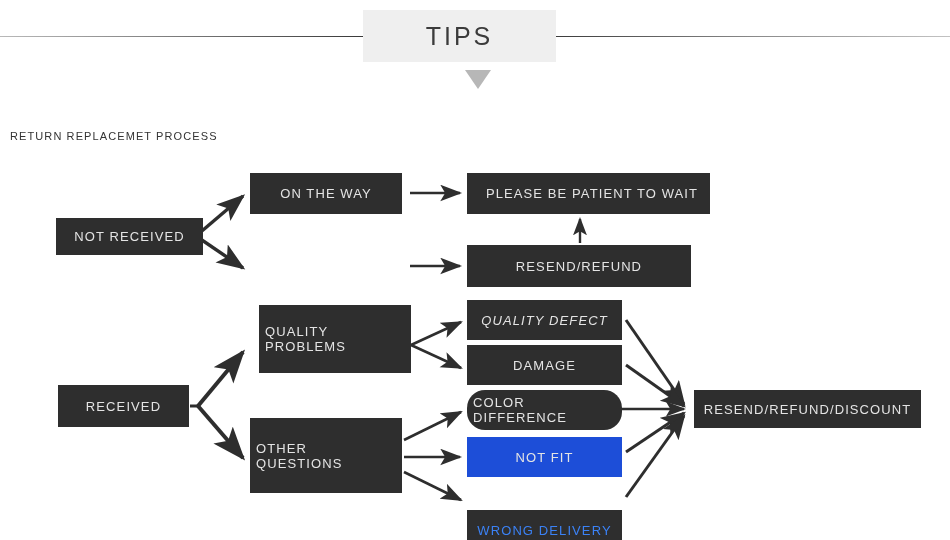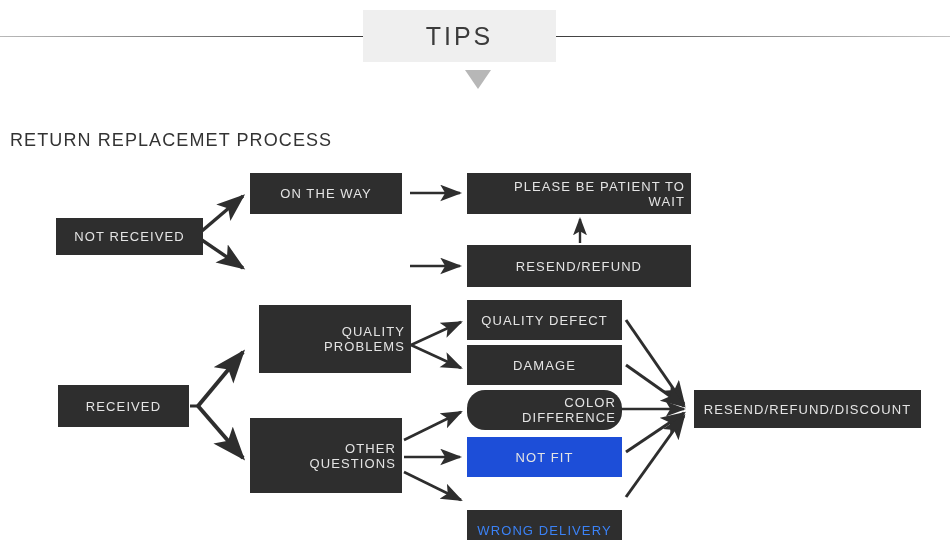--- a/index.html
+++ b/index.html
@@ -52,34 +52,34 @@
     border-left: 13px solid transparent;
     border-right: 13px solid transparent;
     border-top: 19px solid #b7b7b7;
   }
 
   
   .section-title {
     position: absolute;
     left: 10px;
     top: 130px;
-    font-size: 18px;
+    font-size: 11px;
     letter-spacing: 1.1px;
     color: #333333;
   }
 
   
   .node {
     position: absolute;
     background: #2e2e2e;
     color: #e4e4e4;
     display: flex;
     align-items: center;
     justify-content: center;
-    text-align: right;
+    text-align: left;
     font-size: 13px;
     letter-spacing: 1.1px;
     box-sizing: border-box;
     padding: 0 6px;
     z-index: 2;
   }
 
   
   #connectors {
     position: absolute;
@@ -173,25 +173,25 @@
     <g>
       <path d="M626,452 L684,413" stroke="#2e2e2e" stroke-width="3" fill="none" marker-end="url(#ah)"></path>
     </g>
     <g>
       <path d="M626,497 L684,416" stroke="#2e2e2e" stroke-width="3" fill="none" marker-end="url(#ah)"></path>
     </g>
   </svg>
 
   <div class="node" style="left: 56px; top: 218px; width: 147px; height: 37px; background: rgb(46, 46, 46); color: rgb(228, 228, 228);">NOT RECEIVED</div>
   <div class="node" style="left: 250px; top: 173px; width: 152px; height: 41px; background: rgb(46, 46, 46); color: rgb(228, 228, 228);">ON THE WAY</div>
-  <div class="node" style="left: 467px; top: 173px; width: 224px; height: 41px; background: rgb(46, 46, 46); color: rgb(228, 228, 228); padding-left: 13px;">PLEASE BE PATIENT TO WAIT</div>
+  <div class="node" style="left: 467px; top: 173px; width: 243px; height: 41px; background: rgb(46, 46, 46); color: rgb(228, 228, 228); padding-left: 13px;">PLEASE BE PATIENT TO WAIT</div>
   <div class="node" style="left: 467px; top: 245px; width: 224px; height: 42px; background: rgb(46, 46, 46); color: rgb(228, 228, 228);">RESEND/REFUND</div>
   <div class="node" style="left: 58px; top: 385px; width: 131px; height: 42px; background: rgb(46, 46, 46); color: rgb(228, 228, 228);">RECEIVED</div>
   <div class="node" style="left: 250px; top: 305px; width: 152px; height: 68px; background: rgb(46, 46, 46); color: rgb(228, 228, 228); margin-left: 9px;">QUALITY PROBLEMS</div>
   <div class="node" style="left: 250px; top: 418px; width: 152px; height: 75px; background: rgb(46, 46, 46); color: rgb(228, 228, 228);">OTHER QUESTIONS</div>
-  <div class="node" style="left: 467px; top: 300px; width: 155px; height: 40px; background: rgb(46, 46, 46); color: rgb(228, 228, 228);">QUALITY DEFECT</div>
+  <div class="node" style="left: 467px; top: 300px; width: 155px; height: 40px; background: rgb(46, 46, 46); color: rgb(228, 228, 228); font-style: italic;">QUALITY DEFECT</div>
   <div class="node" style="left: 467px; top: 345px; width: 155px; height: 40px; background: rgb(46, 46, 46); color: rgb(228, 228, 228);">DAMAGE</div>
   <div class="node" style="left: 467px; top: 390px; width: 155px; height: 40px; background: rgb(46, 46, 46); color: rgb(228, 228, 228); border-radius: 18px;">COLOR DIFFERENCE</div>
   <div class="node" style="left: 467px; top: 437px; width: 155px; height: 40px; background: #1d4ed8; color: rgb(228, 228, 228);">NOT FIT</div>
   <div class="node" style="left: 467px; top: 510px; width: 155px; height: 40px; background: rgb(46, 46, 46); color: #3b82f6;">WRONG DELIVERY</div>
   <div class="node" style="left: 694px; top: 390px; width: 227px; height: 38px; background: rgb(46, 46, 46); color: rgb(228, 228, 228);">RESEND/REFUND/DISCOUNT</div>
 
 </div>
 
 </body></html>

